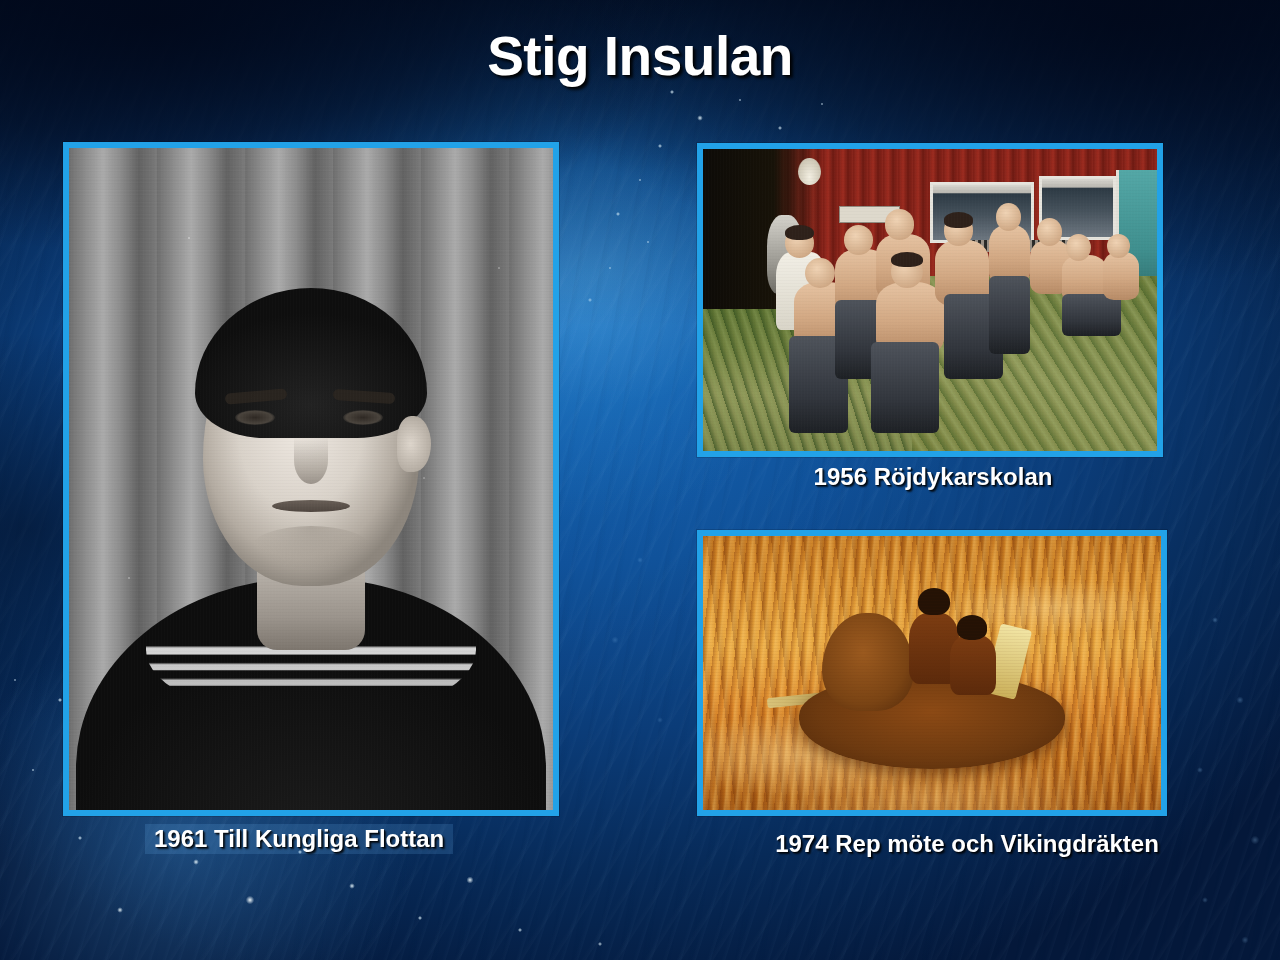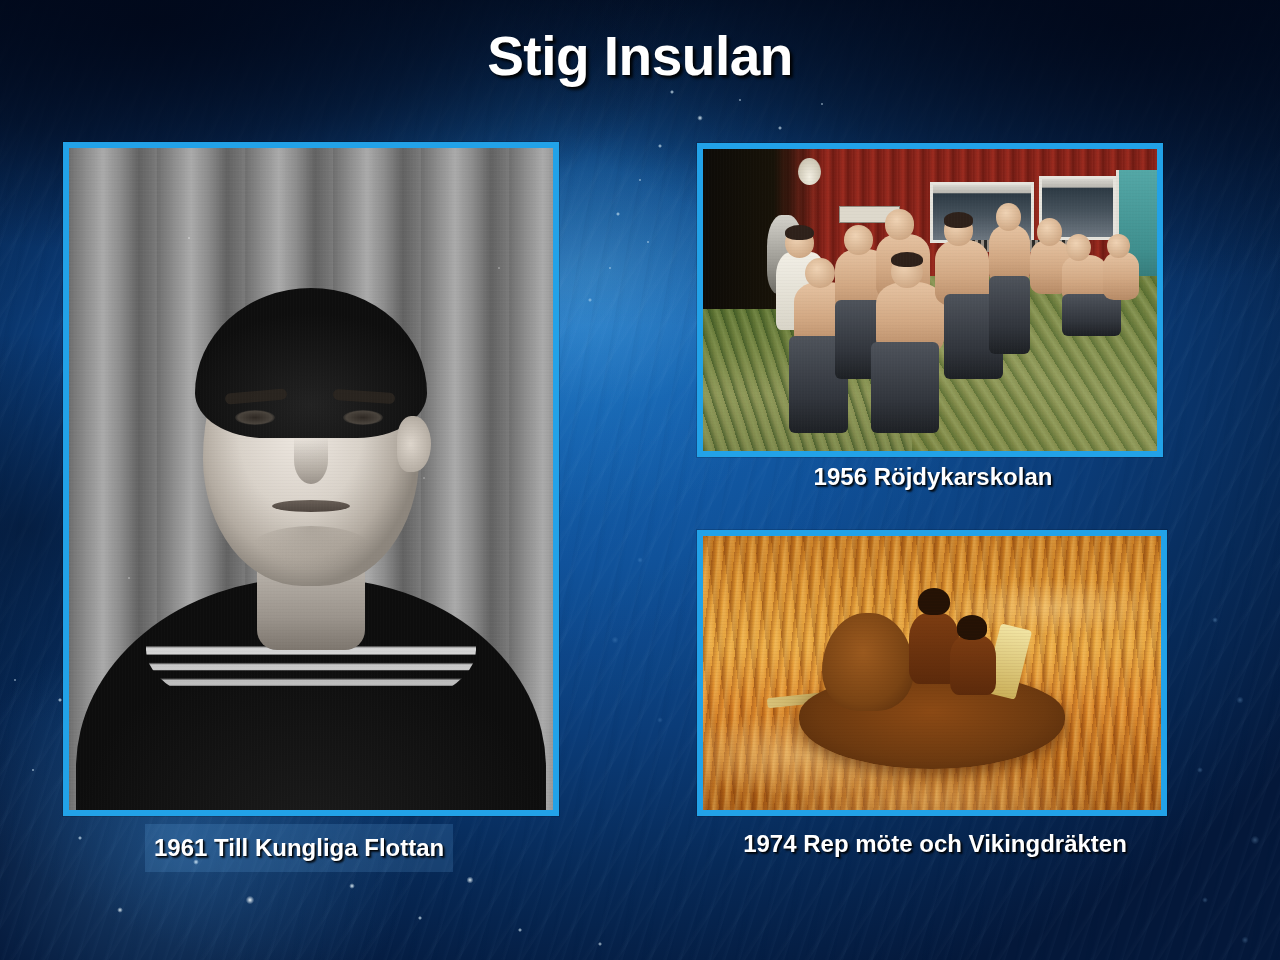--- a/index.html
+++ b/index.html
@@ -369,25 +369,25 @@
     position: absolute;
     color: #ffffff;
     font-size: 24px;
     font-weight: bold;
     text-shadow: 2px 2px 2px rgba(0,0,0,0.8), 1px 1px 0 rgba(0,0,0,0.55);
     white-space: nowrap;
     z-index: 6;
   }
   #caption-portrait {
     left: 145px; top: 824px;
-    padding: 10px 9px;
+    padding: 1px 9px;
     background: rgba(120,195,255,0.16);
   }
   #caption-divers  { left: 700px; top: 463px; width: 466px; text-align: center; }
-  #caption-boat    { left: 700px; top: 830px; width: 470px; text-align: center; }
+  #caption-boat    { left: 732px; top: 830px; width: 470px; text-align: center; }
 </style>
 </head>
 <body>
 
 <div id="slide">
 
   <div class="bg-layer bg-base"></div>
   <div class="bg-layer bg-vortex"></div>
   <div class="bg-layer bg-streaks"></div>
   <div class="bg-layer bg-darkcorners"></div>

